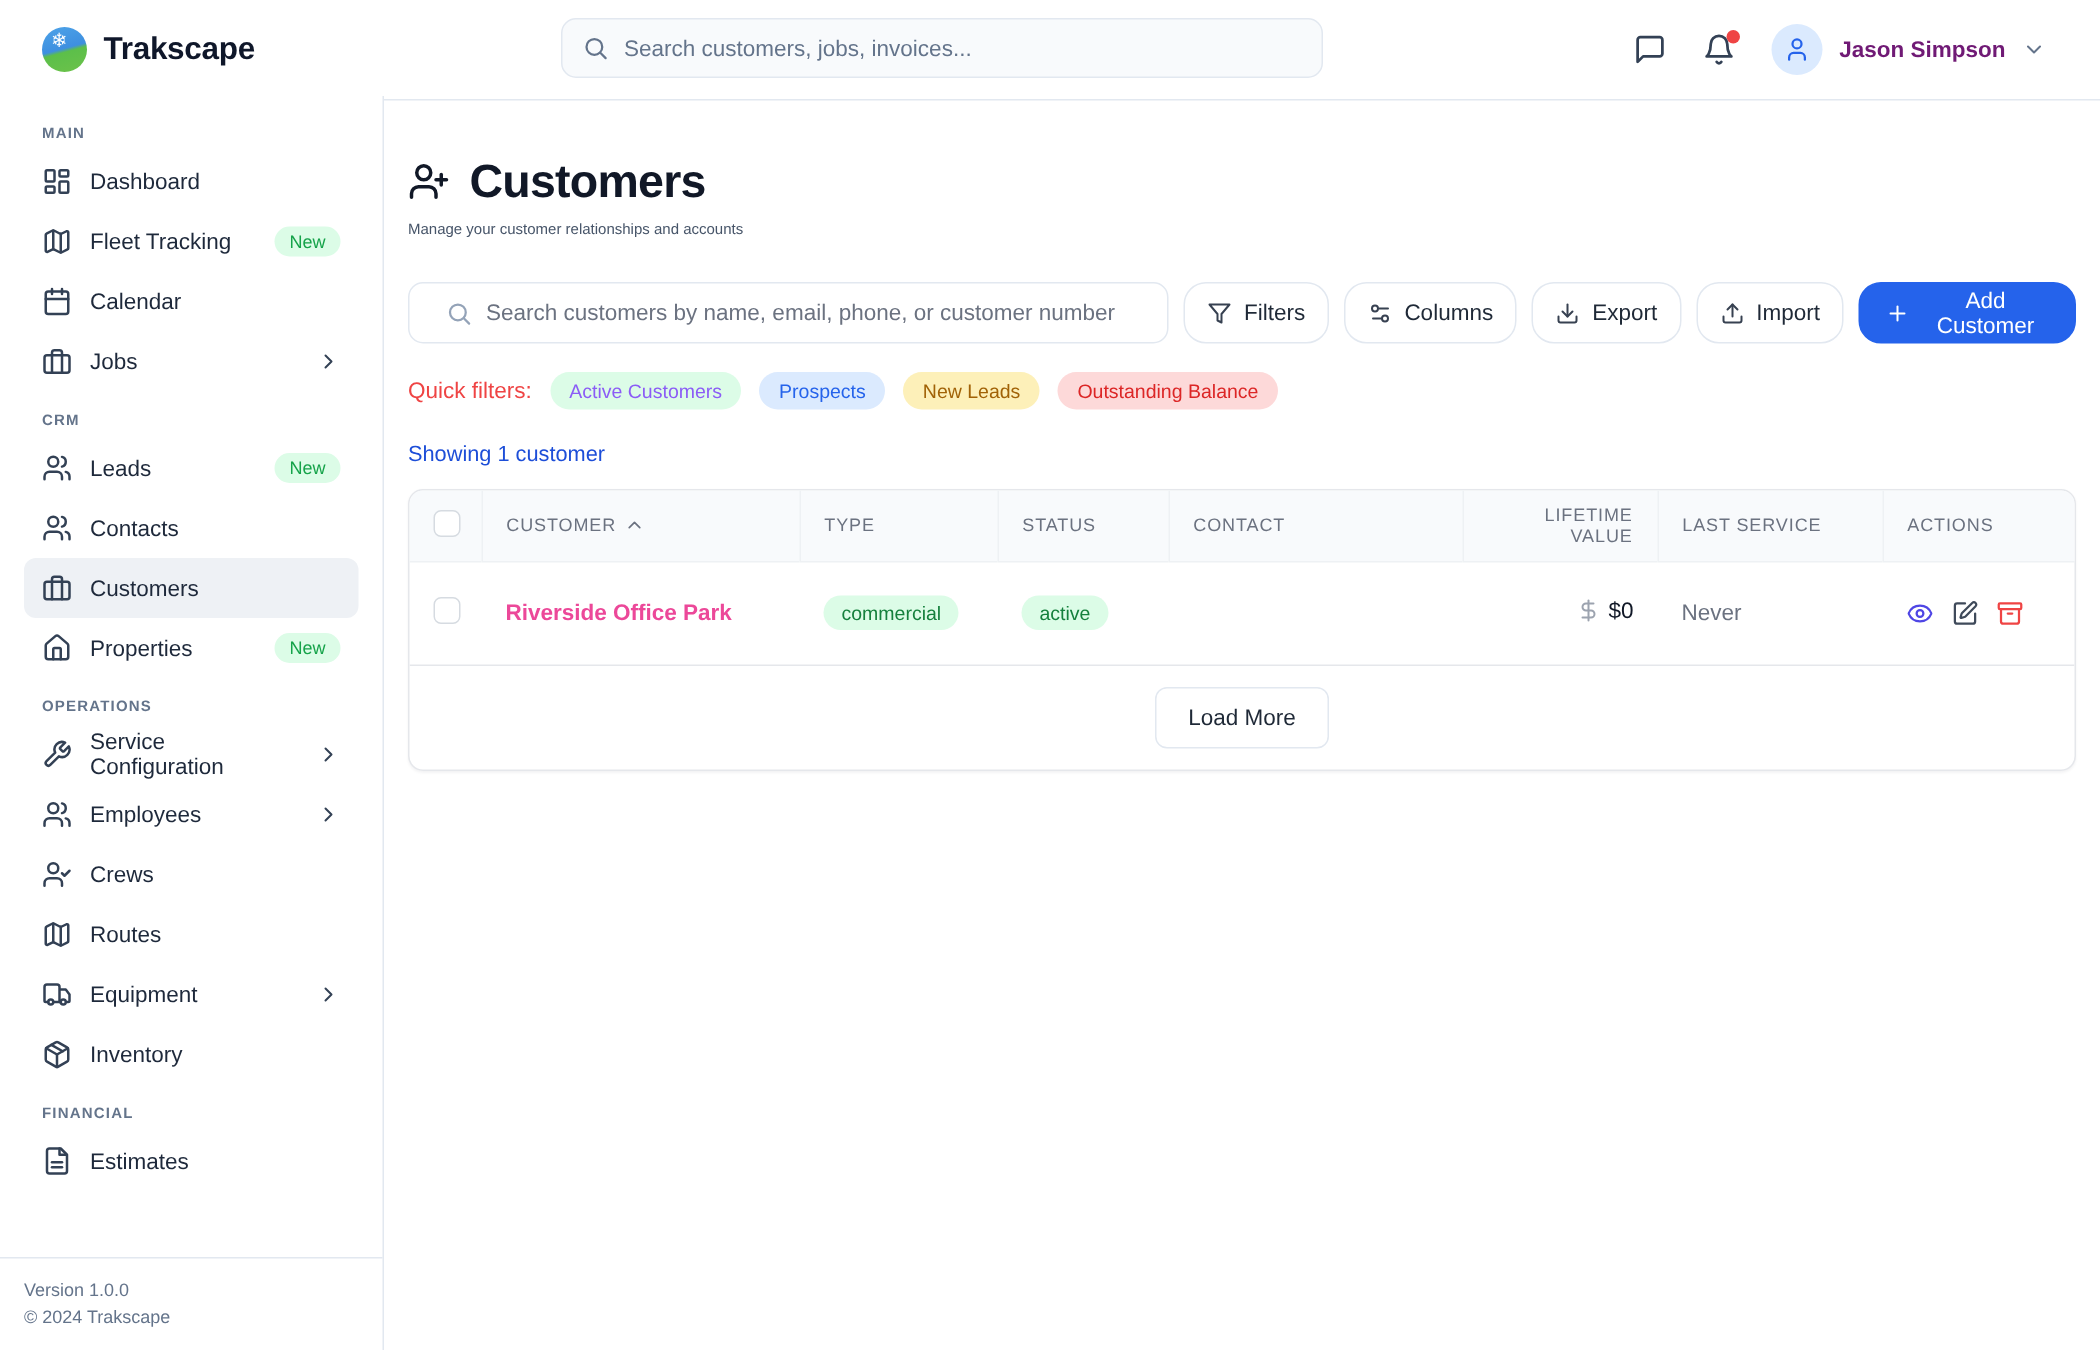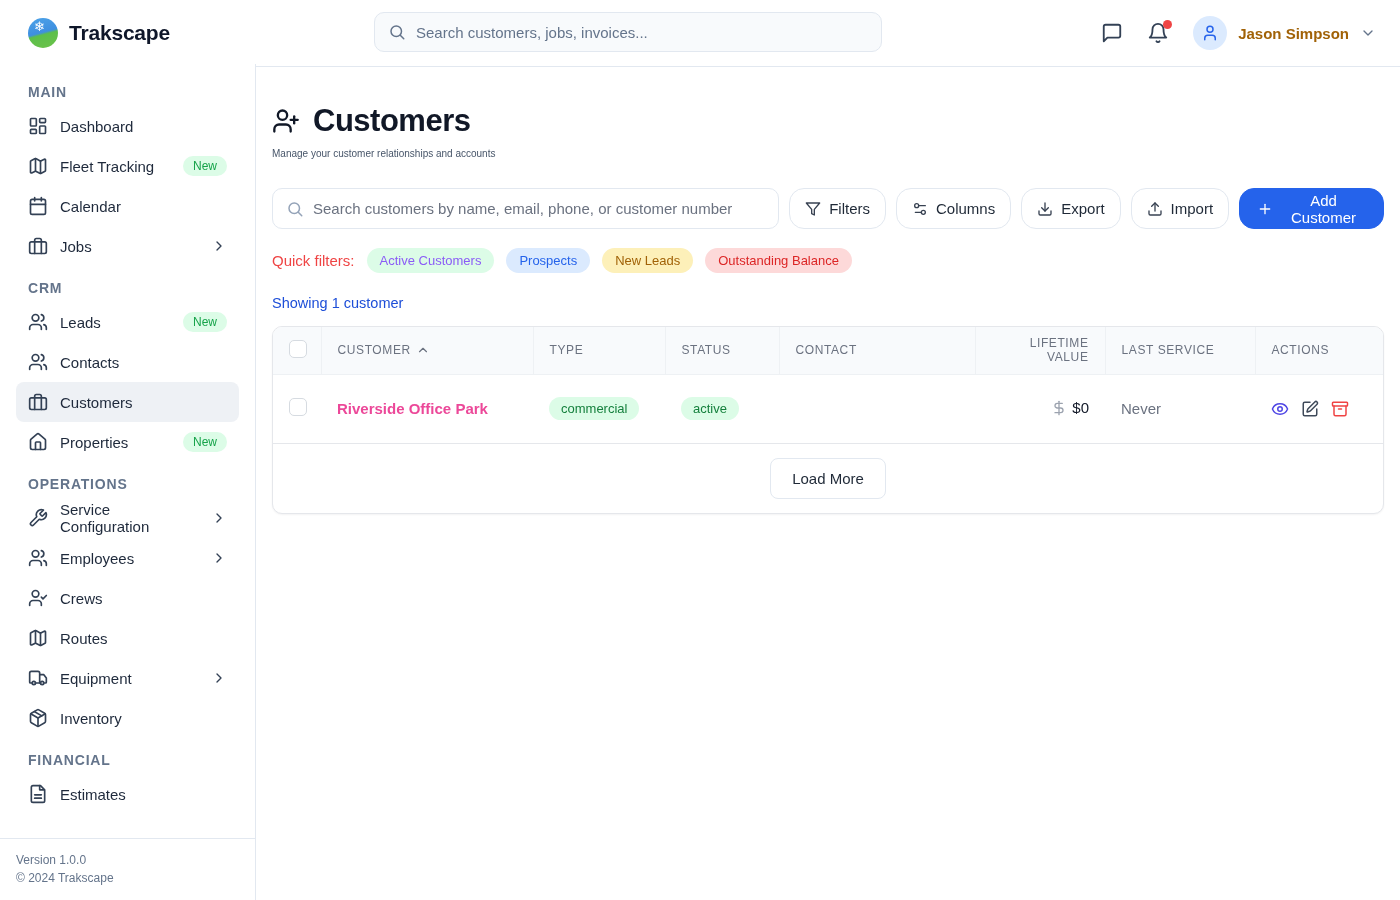--- a/index.html
+++ b/index.html
@@ -5,56 +5,56 @@
   * { box-sizing: border-box; margin: 0; padding: 0; }
   html,body { width:1400px; height:900px; overflow:hidden; }
   body { font-family:"Liberation Sans", sans-serif; background:#fff; color:#1e293b; }
 
   .ic { fill:none; stroke:currentColor; stroke-width:2; stroke-linecap:round; stroke-linejoin:round; width:20px; height:20px; flex:none; }
   .ic16 { width:16px; height:16px; } .ic18 { width:18px; height:18px; }
   .ic22 { width:22px; height:22px; } .ic28 { width:28px; height:28px; }
   .ic14 { width:14px; height:14px; }
 
   
-  .topbar { height:67px; display:flex; align-items:center; padding:0 24px 0 28px; border-bottom:1px solid #e2e8f0; position:relative; background:#fff; }
+  .topbar { height:67px; display:flex; align-items:center; padding:0 36px 0 28px; border-bottom:1px solid #e2e8f0; position:relative; background:#fff; }
   .brand { display:flex; align-items:center; gap:11px; }
   .logo { width:30px; height:30px; border-radius:50%; background:linear-gradient(165deg,#4da3e8 0%,#3e8fe0 48%,#5cbf4a 55%,#6cc24a 100%); position:relative; flex:none; }
   .logo::after { content:"\2744"; position:absolute; left:6px; top:1px; font-size:13px; color:#fff; }
   .brand-name { font-size:21px; font-weight:700; color:#0f172a; letter-spacing:-0.2px; }
   .topbar-search { position:absolute; left:374px; top:12px; width:508px; height:40px; background:#f8fafc; border:1px solid #e2e8f0; border-radius:10px; display:flex; align-items:center; gap:10px; padding:0 13px; color:#64748b; }
   .topbar-search input { flex:1; border:none; outline:none; background:transparent; font-size:15px; color:#334155; font-family:inherit; }
   .topbar-search input::placeholder { color:#64748b; }
   .topbar-right { margin-left:auto; display:flex; align-items:center; gap:24px; }
   .icon-btn { background:none; border:none; color:#334155; cursor:pointer; display:flex; align-items:center; position:relative; }
   .notif-dot { position:absolute; top:-2px; right:-3px; width:9px; height:9px; border-radius:50%; background:#ef4444; }
   .user-menu { display:flex; align-items:center; gap:11px; cursor:pointer; }
   .avatar { width:34px; height:34px; border-radius:50%; background:#dbeafe; color:#2563eb; display:flex; align-items:center; justify-content:center; }
-  .user-name { font-size:15px; font-weight:600; color:#a16207; }
+  .user-name { font-size:15px; font-weight:600; color:#701a75; }
   .chev { color:#64748b; }
 
   
   .sidebar { position:fixed; left:0; top:64px; bottom:0; width:256px; border-right:1px solid #e2e8f0; background:#fff; display:flex; flex-direction:column; }
   .side-nav { padding:16px 16px 0; overflow:hidden; flex:1; }
   .side-section { margin-bottom:10px; }
-  .side-label { font-size:14px; font-weight:700; color:#64748b; letter-spacing:0.8px; text-transform:uppercase; padding:4px 12px 6px; }
+  .side-label { font-size:10px; font-weight:700; color:#64748b; letter-spacing:0.8px; text-transform:uppercase; padding:4px 12px 6px; }
   .side-item { height:40px; display:flex; align-items:center; gap:12px; padding:0 12px; border-radius:8px; font-size:15px; color:#1e293b; cursor:pointer; }
   .side-item .ic { color:#334155; }
   .side-item.active { background:#eef1f5; }
   .badge-new { margin-left:auto; background:#dcfce7; color:#16a34a; font-size:12px; font-weight:500; padding:3px 10px; border-radius:999px; }
   .side-chev { margin-left:auto; color:#475569; }
   .side-footer { border-top:1px solid #e2e8f0; padding:13px 16px; font-size:12px; color:#64748b; line-height:1.45; }
 
   
   .main { margin-left:256px; padding:36px 16px 0; }
   .page-head { display:flex; align-items:center; gap:13px; color:#111827; }
   .page-title { font-size:31px; font-weight:700; letter-spacing:-0.5px; color:#111827; }
   .page-sub { margin-top:9px; font-size:10px; color:#475569; }
 
   .toolbar { margin-top:29px; display:flex; align-items:center; gap:10px; }
-  .list-search { width:516px; height:41px; background:#fff; border:1px solid #e2e8f0; border-radius:10px; display:flex; align-items:center; gap:9px; padding:0 13px; color:#94a3b8; }
+  .list-search { width:516px; height:41px; background:#fff; border:1px solid #e2e8f0; border-radius:10px; display:flex; align-items:center; gap:9px; padding:0 24px; color:#94a3b8; }
   .list-search input { flex:1; border:none; outline:none; background:transparent; font-size:15px; color:#334155; font-family:inherit; }
   .list-search input::placeholder { color:#6b7280; }
   .btn-group { margin-left:auto; display:flex; gap:10px; }
   .btn { height:41px; padding:0 15px; display:inline-flex; align-items:center; gap:8px; background:#fff; border:1px solid #e2e8f0; border-radius:15px; font-size:15px; color:#1f2937; font-family:inherit; cursor:pointer; }
   .btn .ic { color:#374151; }
   .btn-primary { background:#2563eb; border-color:#2563eb; color:#fff; padding:0 17px; }
   .btn-primary .ic { color:#fff; }
 
   .quick-row { margin-top:19px; display:flex; align-items:center; gap:12px; }
   .quick-label { font-size:15px; color:#ef4444; }

